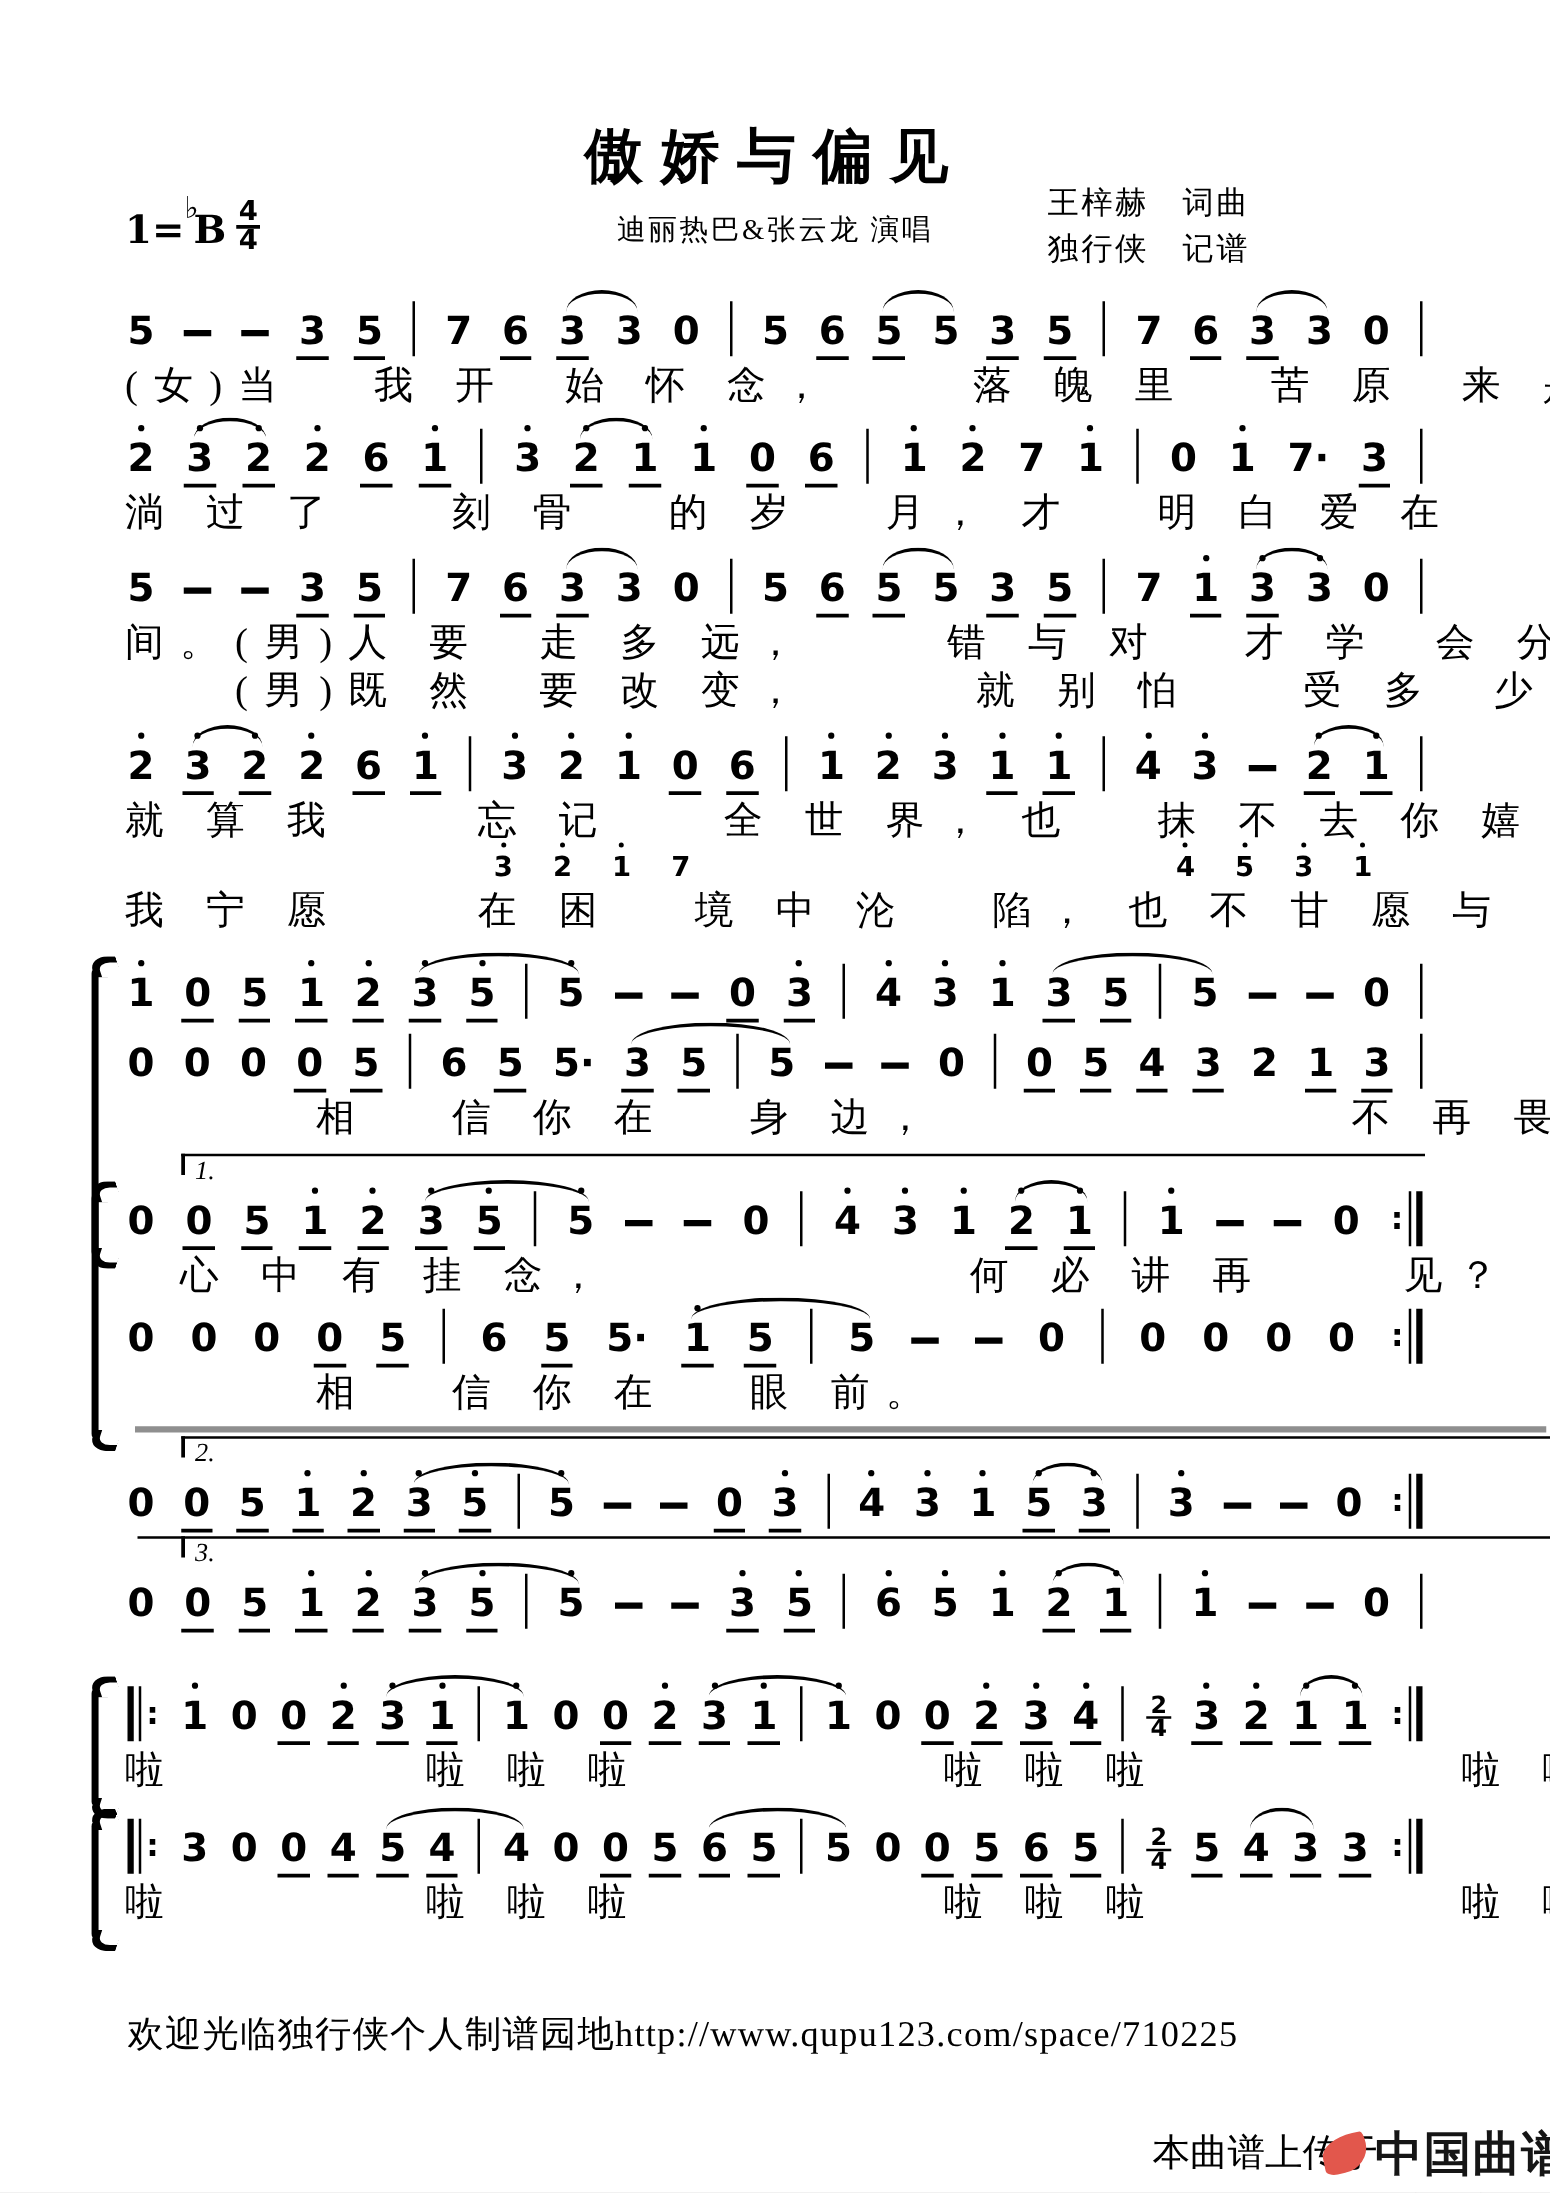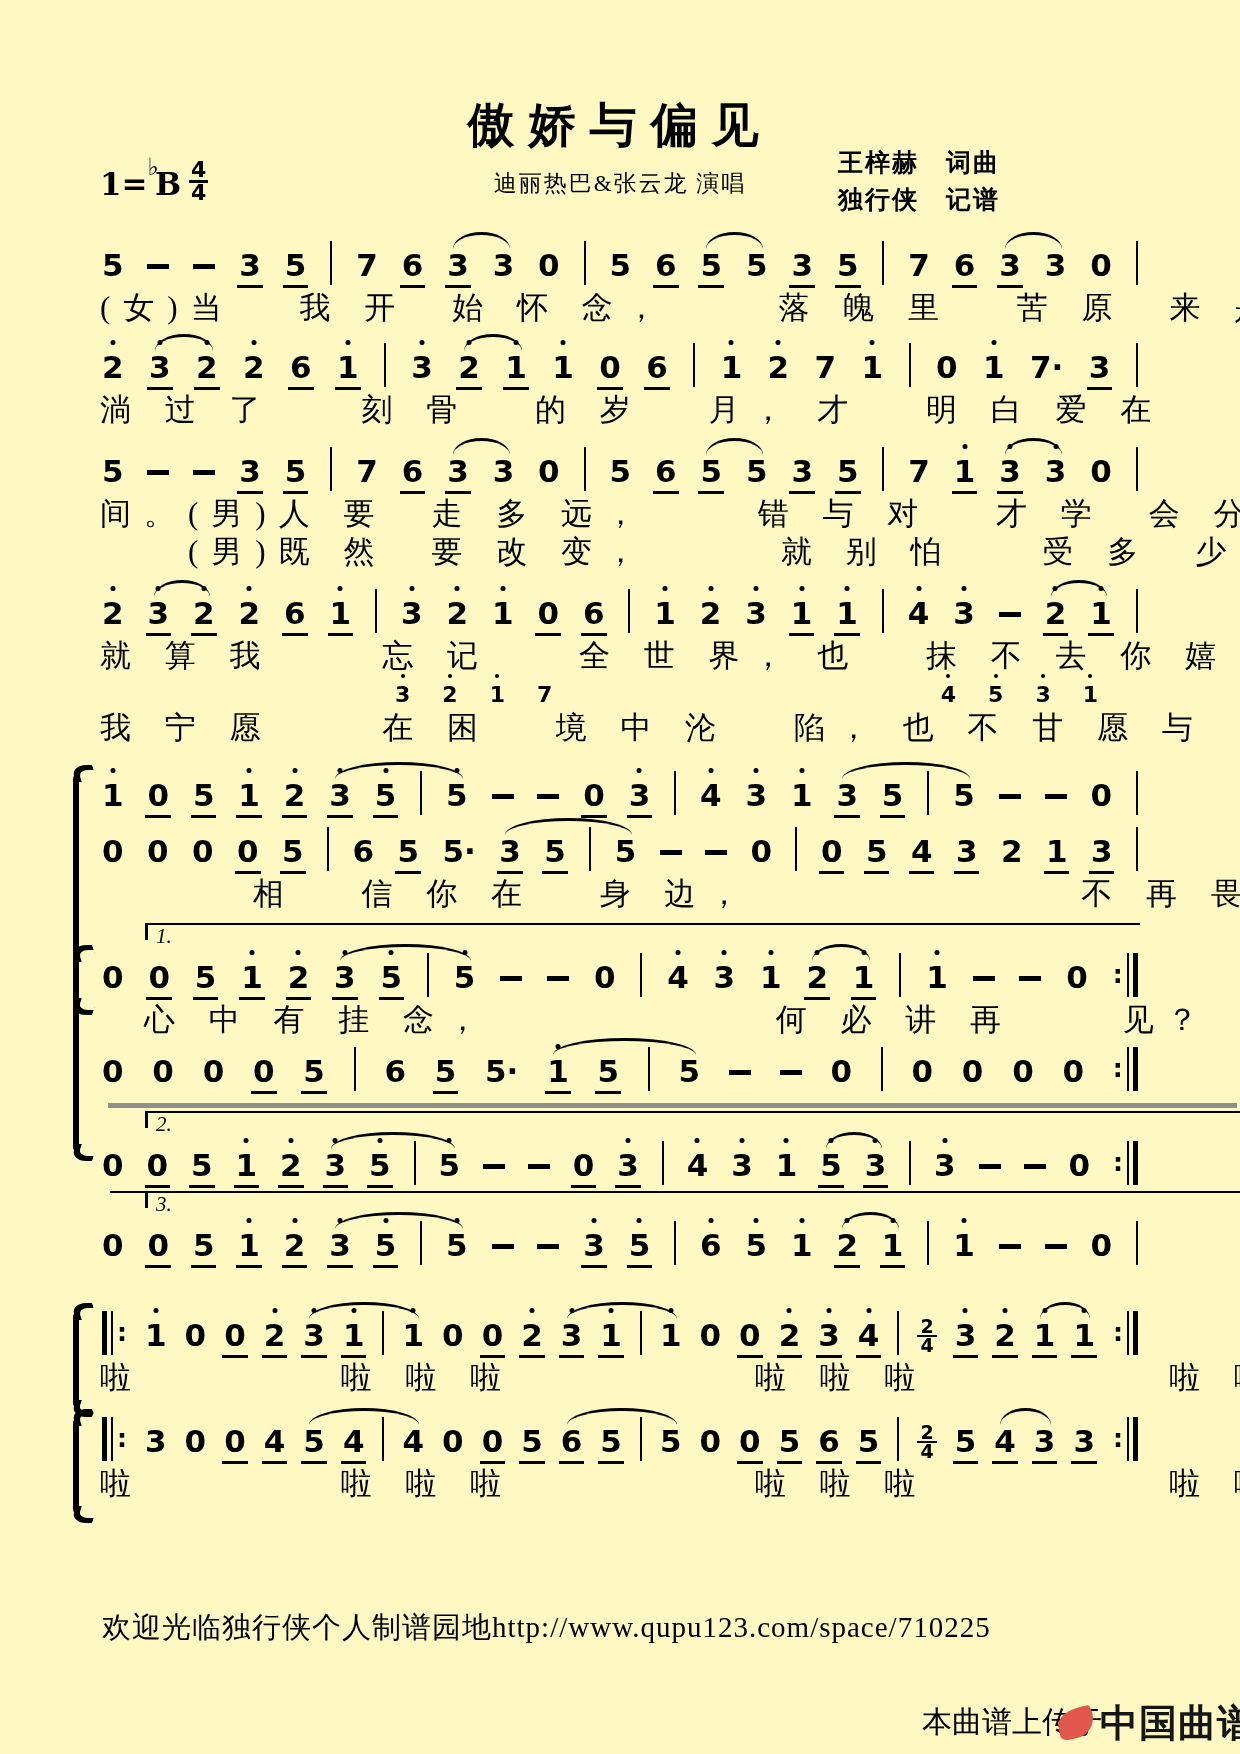--- a/index.html
+++ b/index.html
@@ -1,30 +1,30 @@
 <!DOCTYPE html>
 <html><head>
 <meta charset="utf-8">
 <style>
   html,body{margin:0;padding:0;background:#e8e8e8;}
-  .page{position:relative;width:1240px;height:1754px;margin:0 auto;background:#fef9c3;
+  .page{position:relative;width:1240px;height:1754px;margin:0 auto;background:#ffffff;
         overflow:hidden;font-family:"Liberation Serif",serif;color:#000;}
 
   
   .title{position:absolute;left:0;right:0;top:94px;text-align:center;
          font-size:47px;font-weight:bold;letter-spacing:14px;}
   .subtitle{position:absolute;left:0;right:0;top:168px;text-align:center;
          font-size:23px;letter-spacing:2px;}
   .keysig{position:absolute;left:100px;top:160px;font-size:31px;font-weight:bold;
          display:flex;align-items:center;gap:8px;font-family:"DejaVu Serif",serif;}
   .keysig .flat{font-size:24px;vertical-align:super;position:relative;top:-9px;margin-right:-4px;}
   .ksfrac{display:inline-flex;flex-direction:column;align-items:center;font-size:22px;
          line-height:20px;font-weight:bold;font-family:"DejaVu Sans",sans-serif;}
   .ksfrac .fn{border-bottom:3px solid #000;padding:0 2px;}
-  .credits{position:absolute;left:838px;top:144px;font-size:25px;line-height:37px;letter-spacing:2px;font-weight:bold;}
+  .credits{position:absolute;left:838px;top:144px;font-size:25px;line-height:37px;letter-spacing:2px;}
   .credits div{white-space:pre;}
 
   
   #score{position:absolute;left:100px;top:228px;width:1040px;}
   .sys{position:relative;margin-top:5px;}
   [data-sys="1"]{margin-top:8px;}
   [data-sys="2"]{margin-top:10px;}
   [data-sys="3"]{margin-top:10px;}
   [data-sys="4"]{margin-top:16px;}
   [data-sys="5"]{margin-top:10px;}
@@ -382,20 +382,21 @@
           <span class="nt">0</span>
           <span class="nt">0</span>
           <span class="nt">0</span>
           <span class="rep">
             <span class="dots">:</span>
             <span class="thin"></span>
             <span class="thick"></span>
           </span>
           <div class="arc" style="left: 452.5px; width: 143px;"></div>
         </div>
+        <div class="lyr">　　　 相　 信 你 在　 眼 前。</div>
       </div>
       <div class="sys" data-sys="6">
         <div class="grayrule"></div>
         <div class="volta">
           <div class="vline"></div>
           <div class="lbl">2.</div>
         </div>
         <div class="nrow">
           <span class="nt">0</span>
           <span class="nt u">0</span>

